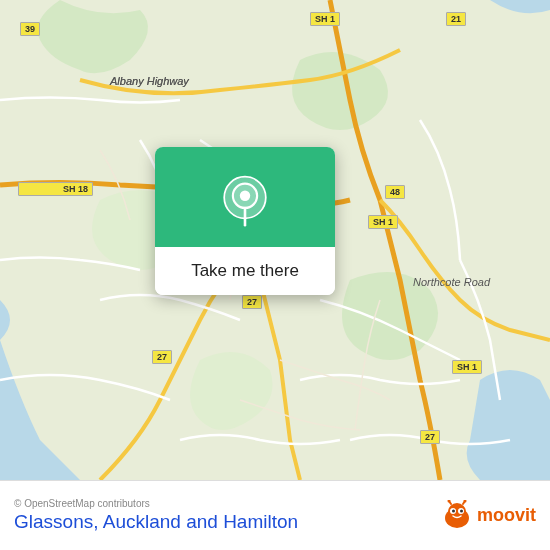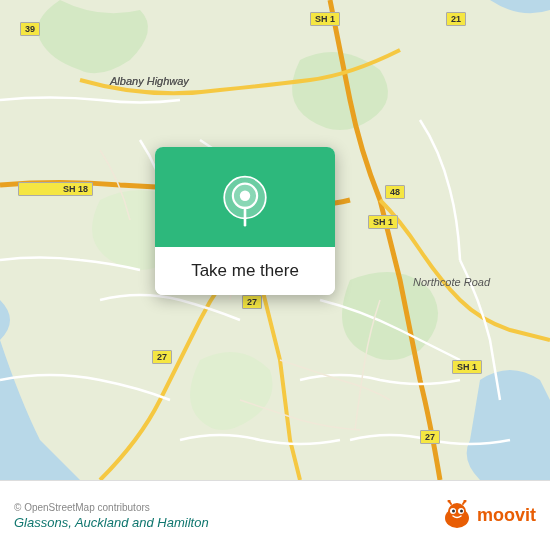--- a/index.html
+++ b/index.html
@@ -107,24 +107,23 @@
       flex-direction: column;
       gap: 2px;
     }
 
     .osm-credit {
       font-size: 10px;
       color: #888;
     }
 
     .location-title {
-      font-size: 13px;
+      font-size: 19px;
       font-weight: 500;
-      color: #0f766e;
-      font-style: italic;
+      color: #1d4ed8;
     }
 
     
     .moovit-logo {
       display: flex;
       align-items: center;
       gap: 4px;
     }
 
     .moovit-icon {

